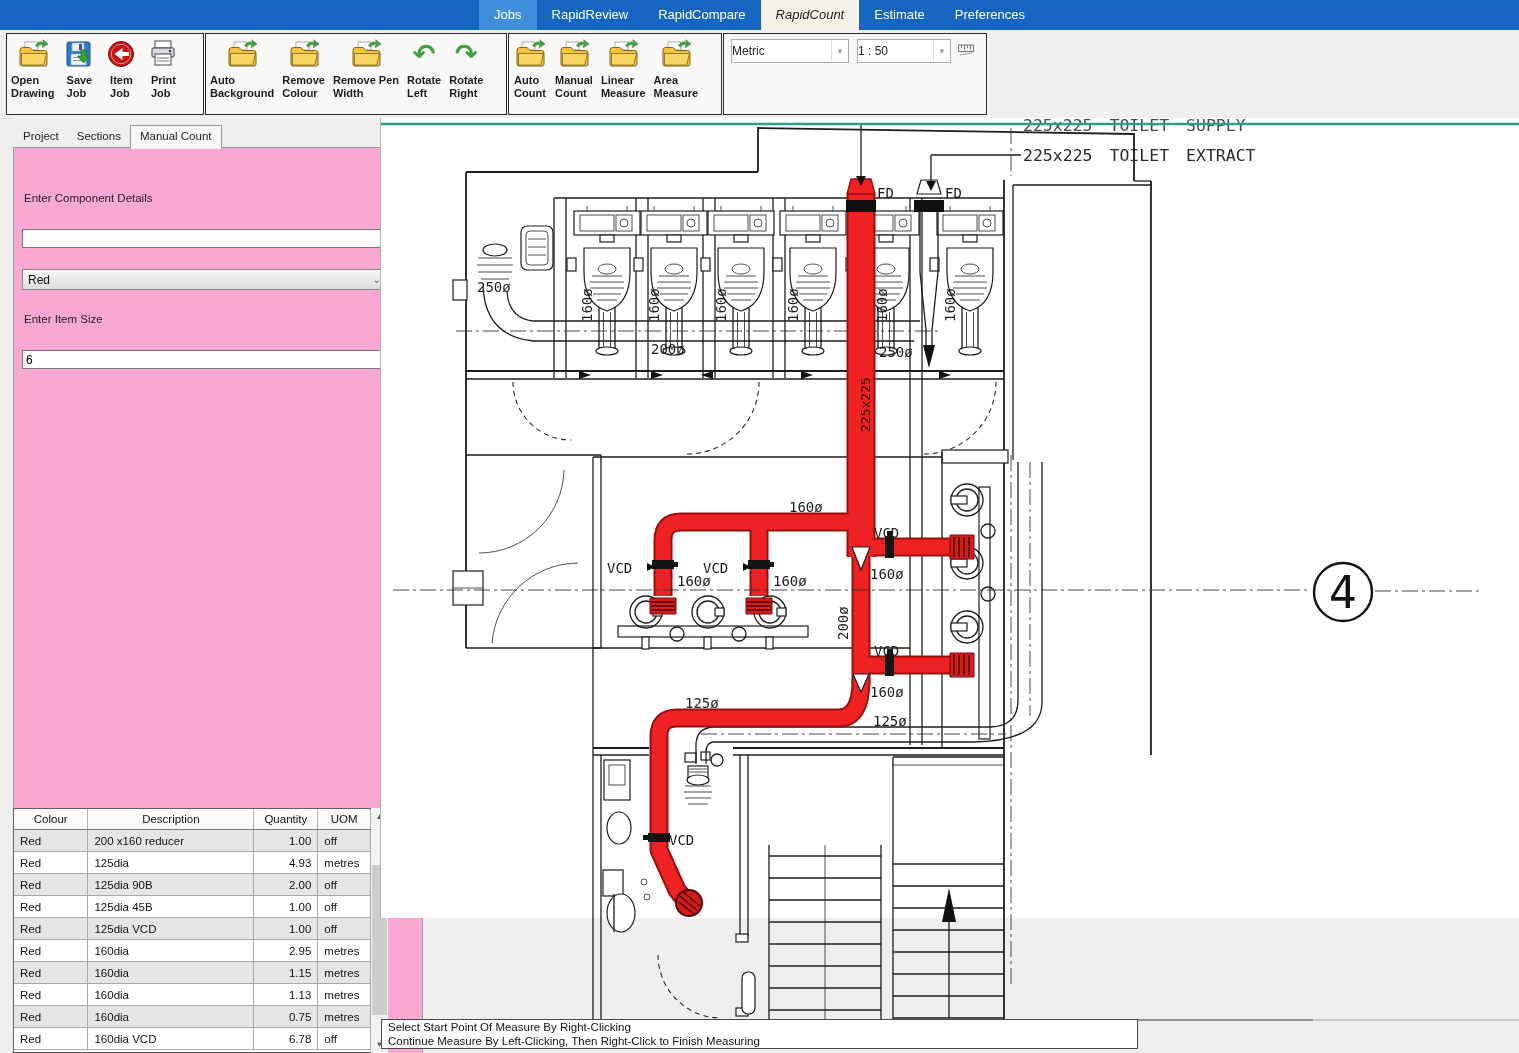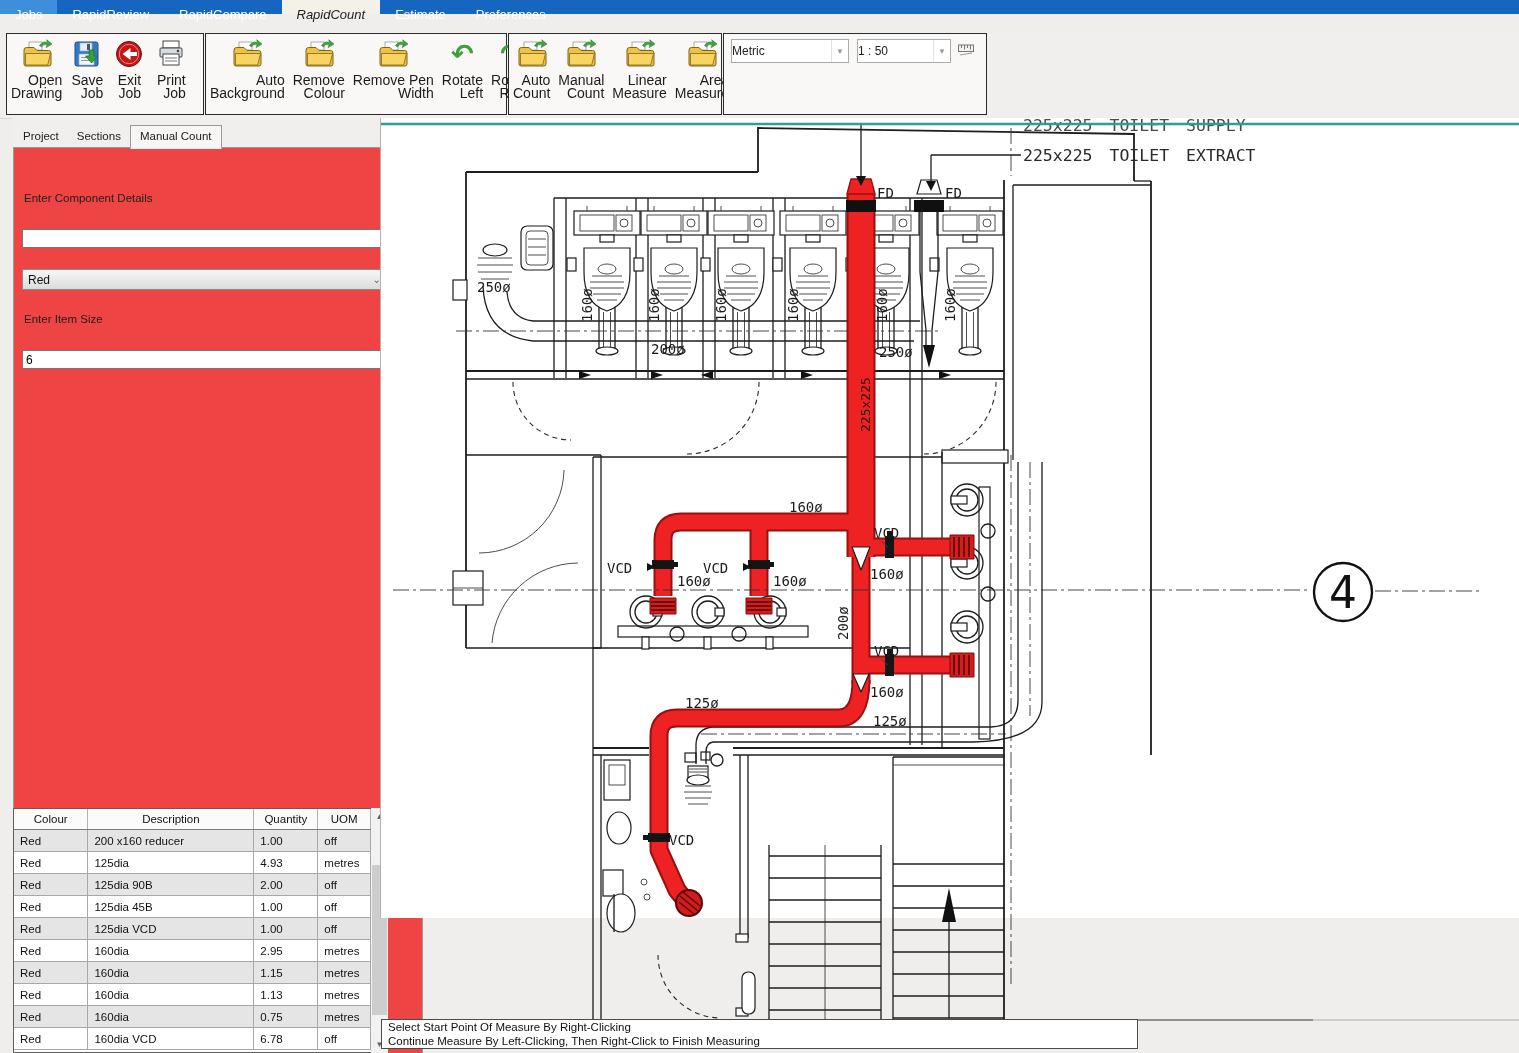--- a/index.html
+++ b/index.html
@@ -1,48 +1,48 @@
 <!DOCTYPE html>
 <html><head>
 <meta charset="utf-8">
 <style>
   html,body{margin:0;padding:0;}
   body{width:1519px;height:1053px;overflow:hidden;background:#f0eeec;
        font-family:"Liberation Sans",sans-serif;-webkit-font-smoothing:antialiased;position:relative;}
   
-  #menubar{position:absolute;left:0;top:0;width:1519px;height:14px;background:#1666c1;display:flex;align-items:stretch;}
+  #menubar{position:absolute;left:0;top:0;width:1519px;height:30px;background:#1666c1;display:flex;align-items:stretch;justify-content:center;}
   .menu-item{color:#fff;font-size:13px;line-height:30px;padding:0 15px;cursor:default;white-space:nowrap;}
   .menu-item.hl{background:#3f8edb;}
   .menu-item.active{background:#f4f1e9;color:#1d1d1d;font-style:italic;}
   
   #toolbar{position:absolute;left:0;top:30px;width:1519px;height:88px;background:#f1efee;border-bottom:1px solid #dcdad7;}
   .tgroup{position:absolute;top:3px;height:80px;border:1px solid #2b2b2b;background:#faf8f6;display:flex;align-items:flex-start;}
   .tbtn{display:flex;flex-direction:column;align-items:center;padding:3px 4px 0 4px;height:76px;}
   .tbtn .ic{width:34px;height:34px;display:flex;align-items:center;justify-content:center;}
-  .tbtn .cap{font-size:14px;line-height:13px;text-align:right;color:#1c1c1c;margin-top:3px;white-space:nowrap;}
+  .tbtn .cap{font-size:11px;line-height:13px;text-align:left;color:#1c1c1c;margin-top:3px;white-space:nowrap;font-weight:bold;}
   .rotglyph{font-family:"DejaVu Sans",sans-serif;font-size:27px;line-height:30px;color:#3ca13c;font-weight:bold;}
   .dd{display:flex;align-items:center;background:#fff;border:1px solid #ababab;height:22px;font-size:12px;color:#222;position:relative;}
   .dd .chev{margin-left:auto;width:16px;height:100%;display:flex;align-items:center;justify-content:center;color:#999;font-size:8px;border-left:1px solid #e2e2e2;}
   
   #panel{position:absolute;left:12px;top:118px;width:412px;height:935px;background:#f0efee;}
-  #panel-box{position:absolute;left:1px;top:29px;right:1px;bottom:0;border:1px solid #9a9a9a;border-bottom:none;background:#ef4444;}
+  #panel-box{position:absolute;left:1px;top:29px;right:1px;bottom:0;border:1px solid #9a9a9a;border-bottom:none;background:#f9a8d4;}
   .ptabs{position:absolute;left:2px;top:9px;display:flex;height:21px;z-index:3;}
   .ptab{font-size:11.5px;color:#222;padding:3px 9px 0 9px;height:18px;}
   .ptab.active{background:#f7f6f4;border:1px solid #9a9a9a;border-bottom:1px solid #f0efee;margin-top:-2px;padding-top:4px;}
   .plabel{position:absolute;left:10px;font-size:11.5px;color:#1d1d1d;}
   .pinput{position:absolute;left:8px;width:360px;height:17px;border:1px solid #767676;background:#fff;font-size:12px;padding:0 3px;font-family:"Liberation Sans",sans-serif;}
   .pselect{position:absolute;left:8px;width:366px;height:21px;background:linear-gradient(#f7f7f7,#dcdcdc);border:1px solid #8a8a8a;display:flex;align-items:center;font-size:12px;color:#111;padding-left:5px;box-sizing:border-box;}
   .pselect .chev{margin-left:auto;margin-right:6px;color:#5a6a7a;font-size:10px;}
   
   #tablewrap{position:absolute;left:1px;top:690px;width:357px;bottom:0;border:1px solid #5f5f5f;background:#fff;overflow:hidden;}
   table{border-collapse:collapse;width:100%;font-size:11.5px;color:#111;}
   th{font-weight:normal;background:#fbfbfb;border-right:1px solid #b3b3b3;border-bottom:1px solid #7d7d7d;height:20px;padding:0 4px;}
   td{border-right:1px solid #a8a8a8;border-bottom:1px solid #a8a8a8;height:21px;padding:0 6px;white-space:nowrap;overflow:hidden;}
   tr.stripe td{background:#e5e5e5;}
-  td.num,th.num{}
+  td.num,th.num{text-align:right;}
   .col-colour{width:68px;} .col-desc{width:162px;} .col-qty{width:56px;} .col-uom{width:44px;}
   #tscroll{position:absolute;left:359px;top:690px;width:17px;bottom:0;background:#f2f2f2;}
   .sarrow{position:absolute;left:0;width:17px;height:17px;background:#f2f2f2;color:#5f5f5f;font-size:8px;display:flex;align-items:center;justify-content:center;}
   #sthumb{position:absolute;left:1px;top:57px;width:15px;height:150px;background:#cdcdcd;}
   
   #canvas{position:absolute;left:380px;top:118px;width:1139px;height:800px;background:#fff;border-left:1px solid #b5b2ae;}
   #statusbox{position:absolute;left:0px;top:901px;width:757px;height:30px;background:#fff;border:1px solid #4a4a4a;font-size:11.5px;line-height:14px;color:#111;padding:0 6px;box-sizing:border-box;z-index:5;}
   
   .w{stroke:#1d1d1d;stroke-width:1.3;fill:none;}
   .w2{stroke:#1d1d1d;stroke-width:1.8;fill:none;}
@@ -126,21 +126,21 @@
           </svg>
         </span>
       <span class="cap"><span>Save</span><br><span>Job</span></span>
     </div>
     <div class="tbtn">
       <span class="ic">
           <svg width="32" height="32">
             <use href="#sym-exit"></use>
           </svg>
         </span>
-      <span class="cap"><span>Exit</span><br><span>Job</span></span>
+      <span class="cap"><span>Item</span><br><span>Job</span></span>
     </div>
     <div class="tbtn">
       <span class="ic">
           <svg width="32" height="32">
             <use href="#sym-print"></use>
           </svg>
         </span>
       <span class="cap"><span>Print</span><br><span>Job</span></span>
     </div>
   </div>

